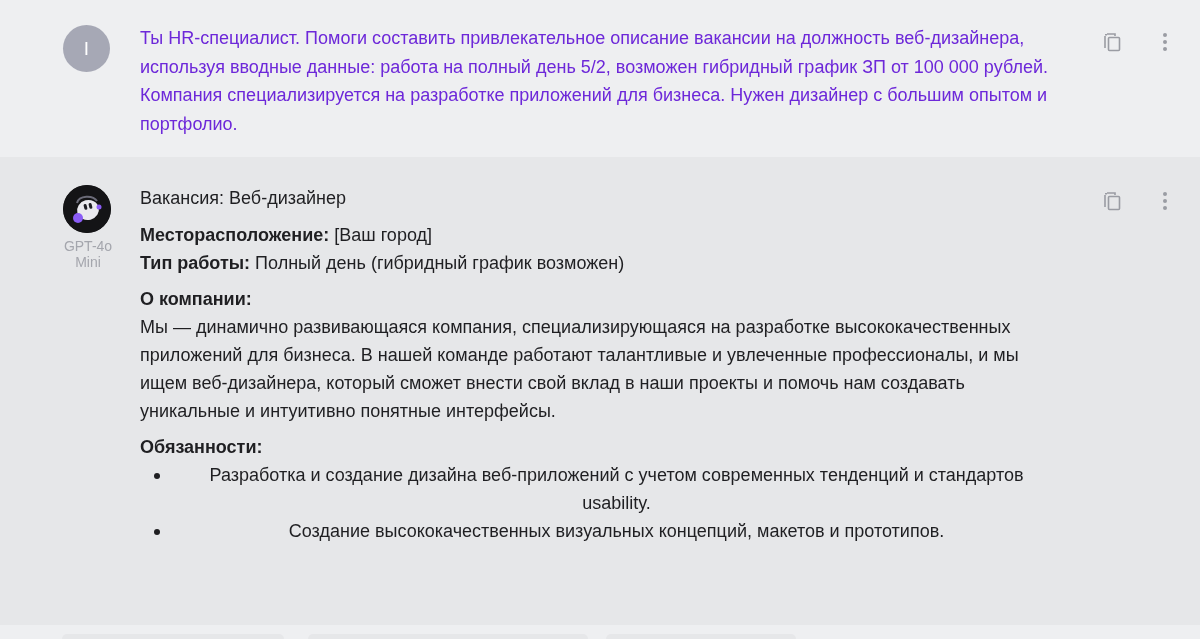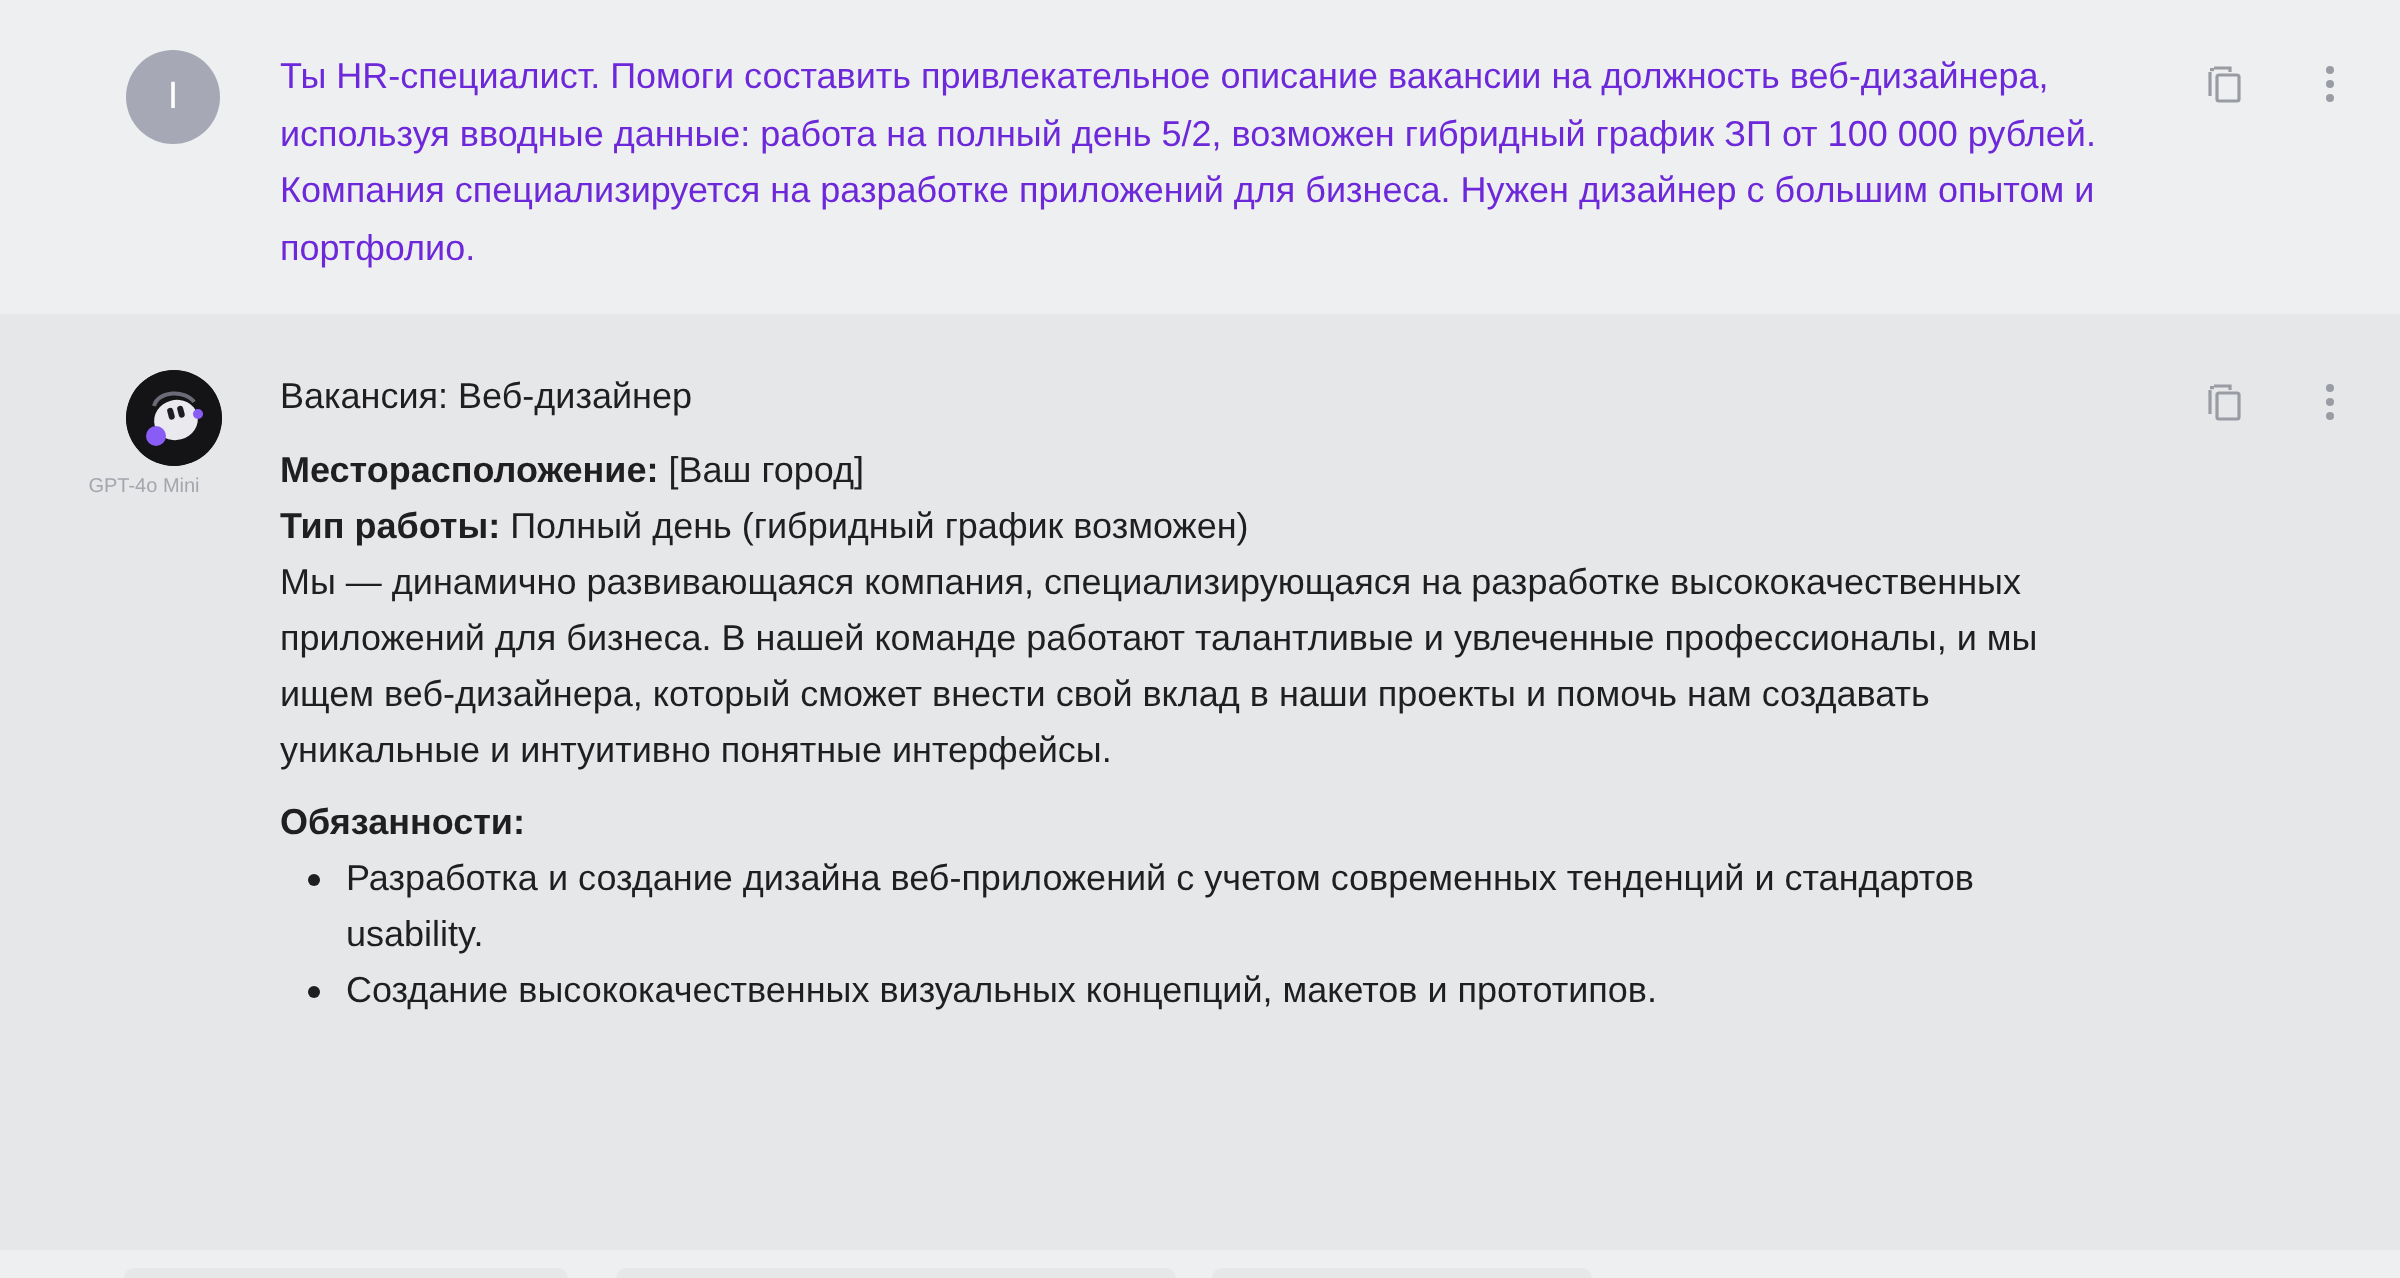--- a/index.html
+++ b/index.html
@@ -29,38 +29,38 @@
       position: absolute; left: 140px; top: 24px; width: 920px;
       font-size: 18px; line-height: 28.5px; color: #6d28d9;
     }
     .avatar-bot {
       position: absolute; left: 63px; top: 28px;
       width: 48px; height: 48px; border-radius: 50%;
       background: #141416;
       overflow: hidden;
     }
     .bot-model-label {
-      position: absolute; left: 36px; top: 81px; width: 72px;
-      text-align: center; font-size: 10px; color: #a4a6ad;
+      position: absolute; left: 52px; top: 81px; width: 72px;
+      text-align: center; font-size: 14px; color: #a4a6ad;
     }
     .actions {
       position: absolute; right: 24px; display: flex; align-items: center; gap: 30px;
     }
     .user-msg .actions { top: 31px; }
     .bot-msg .actions { top: 33px; }
     .icon-btn { width: 22px; height: 22px; display: flex; align-items: center; justify-content: center; cursor: pointer; }
     .bot-content {
       position: absolute; left: 140px; top: 27px; width: 920px;
       font-size: 18px; line-height: 28px;
     }
     .bot-title { font-weight: 400; margin-bottom: 9px; }
     .meta-line b, .section-title { font-weight: 700; }
     .section-title { margin-top: 8px; }
     .section-body { }
-    ul.duties { list-style: none; margin-top: 0; }
+    ul.duties { list-style: none; margin-top: 0; text-align: center; }
     ul.duties li { position: relative; padding-left: 33px; }
     ul.duties li::before {
       content: ""; position: absolute; left: 14px; top: 12px;
       width: 6px; height: 6px; border-radius: 50%; background: #1f1f22;
     }
     .bottom-strip {
       position: absolute; left: 0; top: 625px; width: 1200px; height: 14px;
       background: #eeeff1;
     }
     .bottom-chip {
@@ -130,20 +130,21 @@
   <div class="bot-content">
     <div class="bot-title">Вакансия: Веб-дизайнер</div>
 
     <div class="meta-line">
       <b>Месторасположение:</b><span> [Ваш город]</span>
     </div>
     <div class="meta-line">
       <b>Тип работы:</b><span> Полный день (гибридный график возможен)</span>
     </div>
 
+    <div class="section-title">О компании:</div>
     <div class="section-body">Мы — динамично развивающаяся компания, специализирующаяся на разработке высококачественных приложений для бизнеса. В нашей команде работают талантливые и увлеченные профессионалы, и мы ищем веб-дизайнера, который сможет внести свой вклад в наши проекты и помочь нам создавать уникальные и интуитивно понятные интерфейсы.</div>
 
     <div class="section-title">Обязанности:</div>
     <ul class="duties">
       <li>Разработка и создание дизайна веб-приложений с учетом современных тенденций и стандартов usability.</li>
       <li>Создание высококачественных визуальных концепций, макетов и прототипов.</li>
     </ul>
   </div>
 </div>
 

